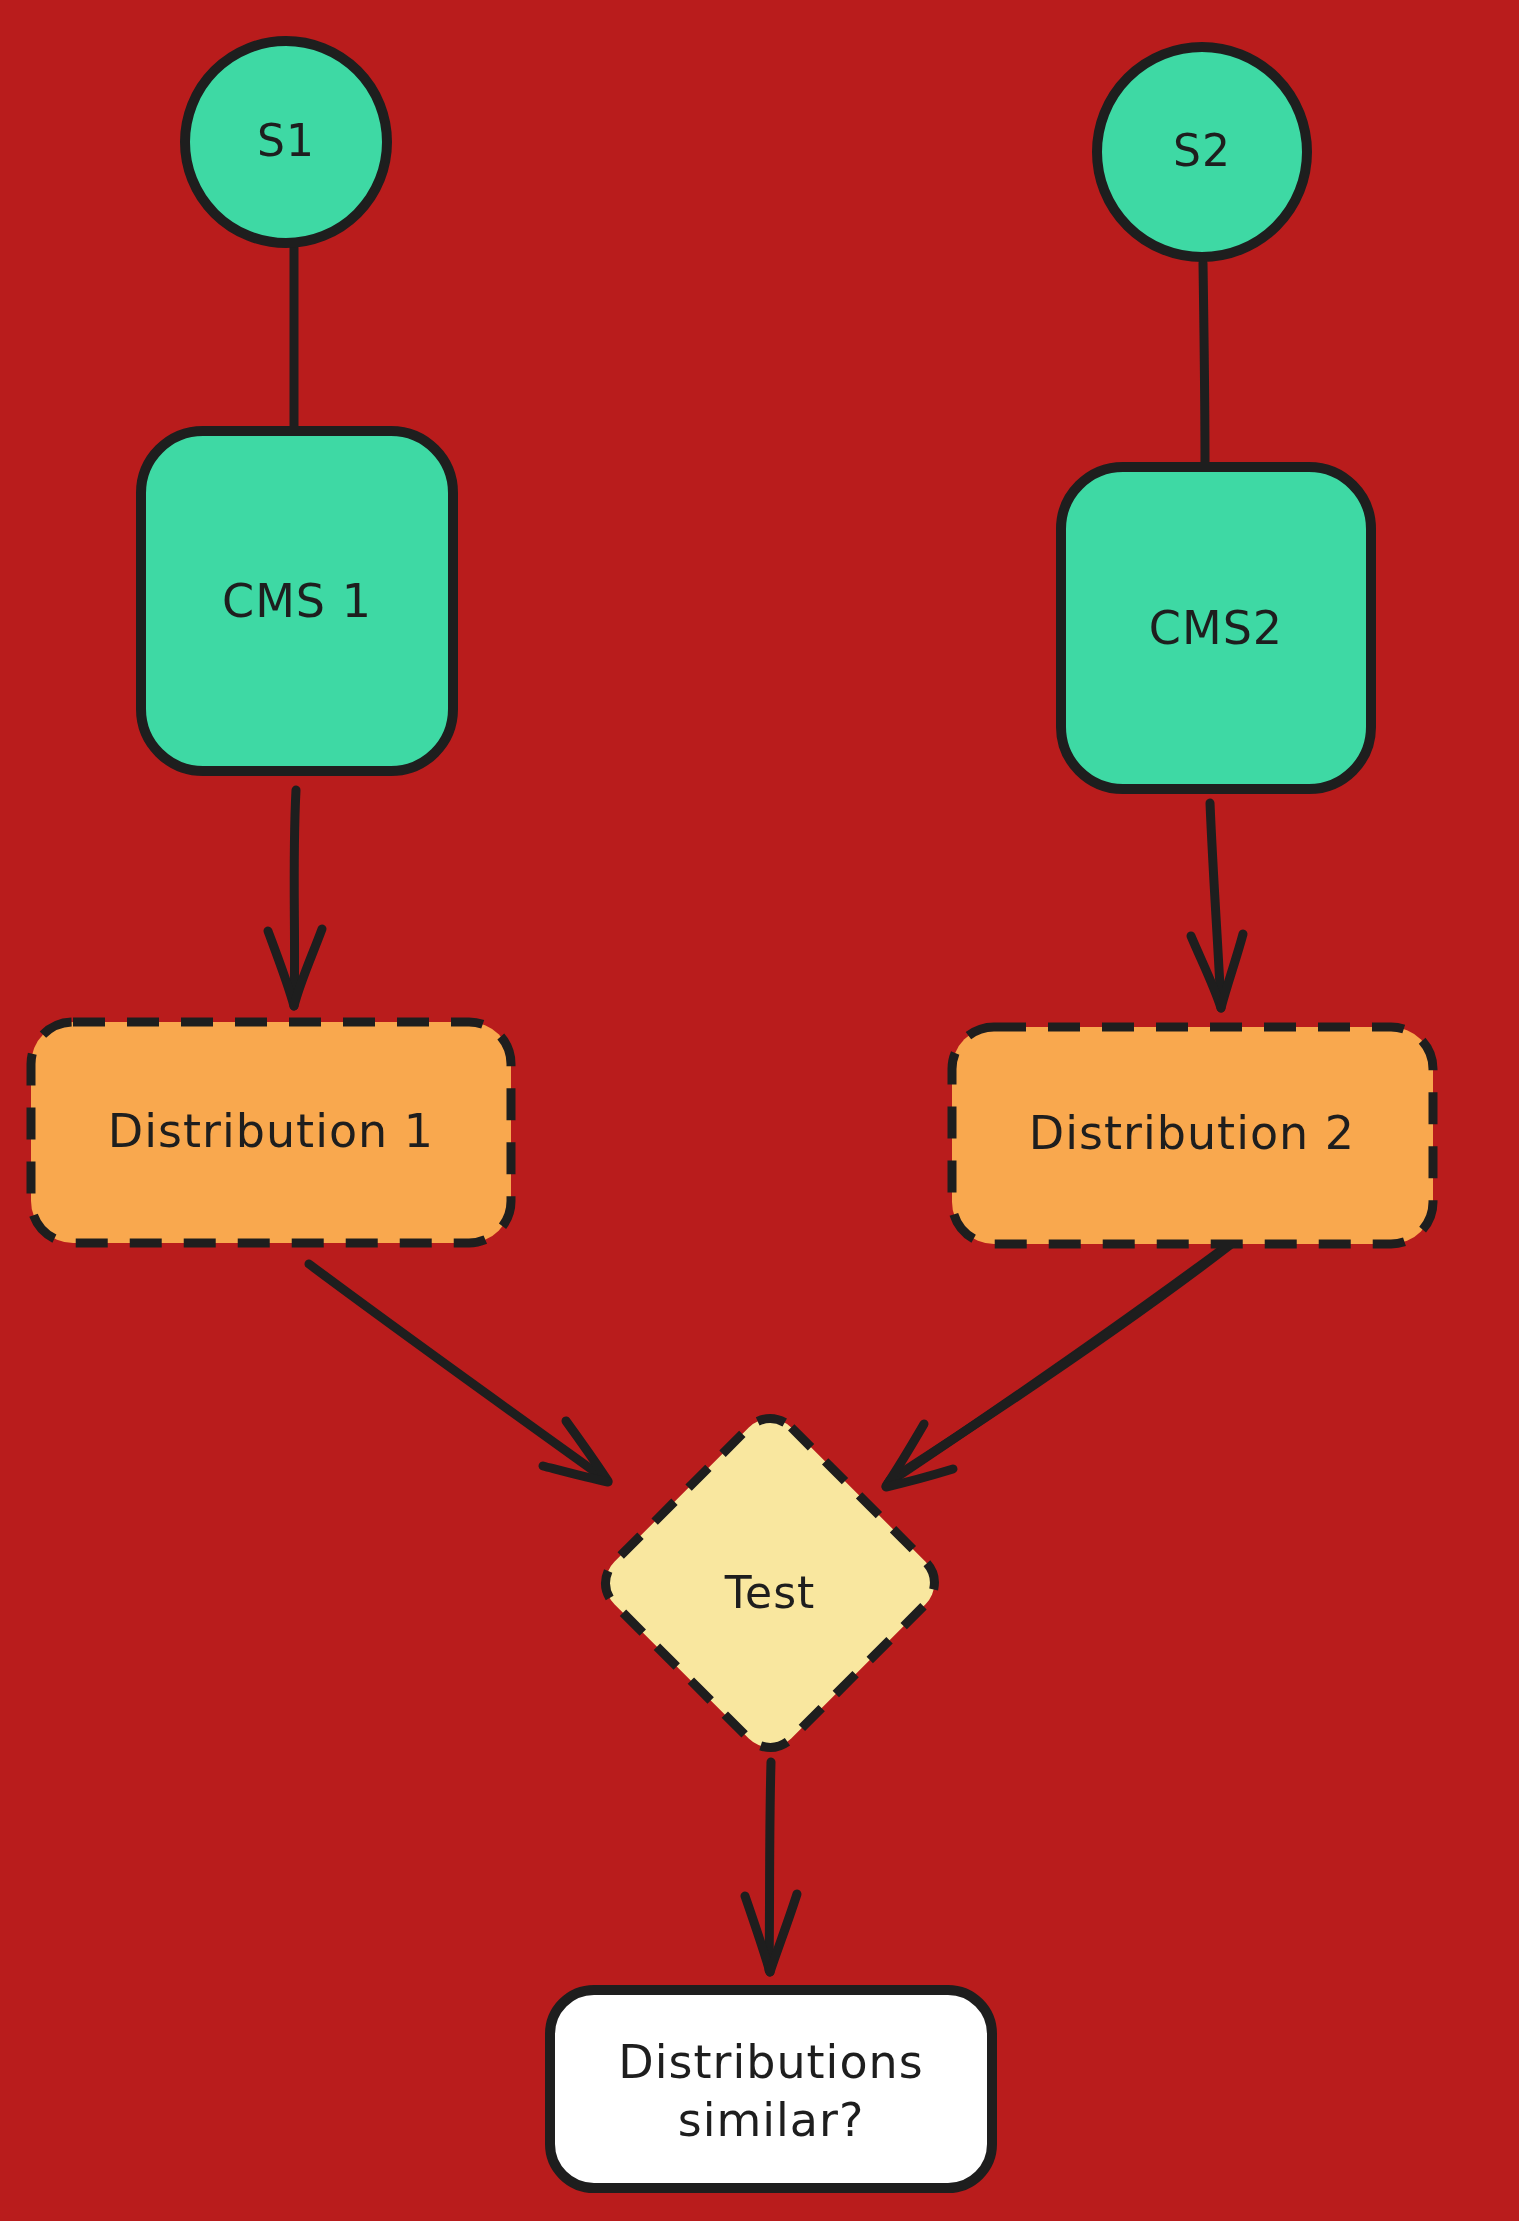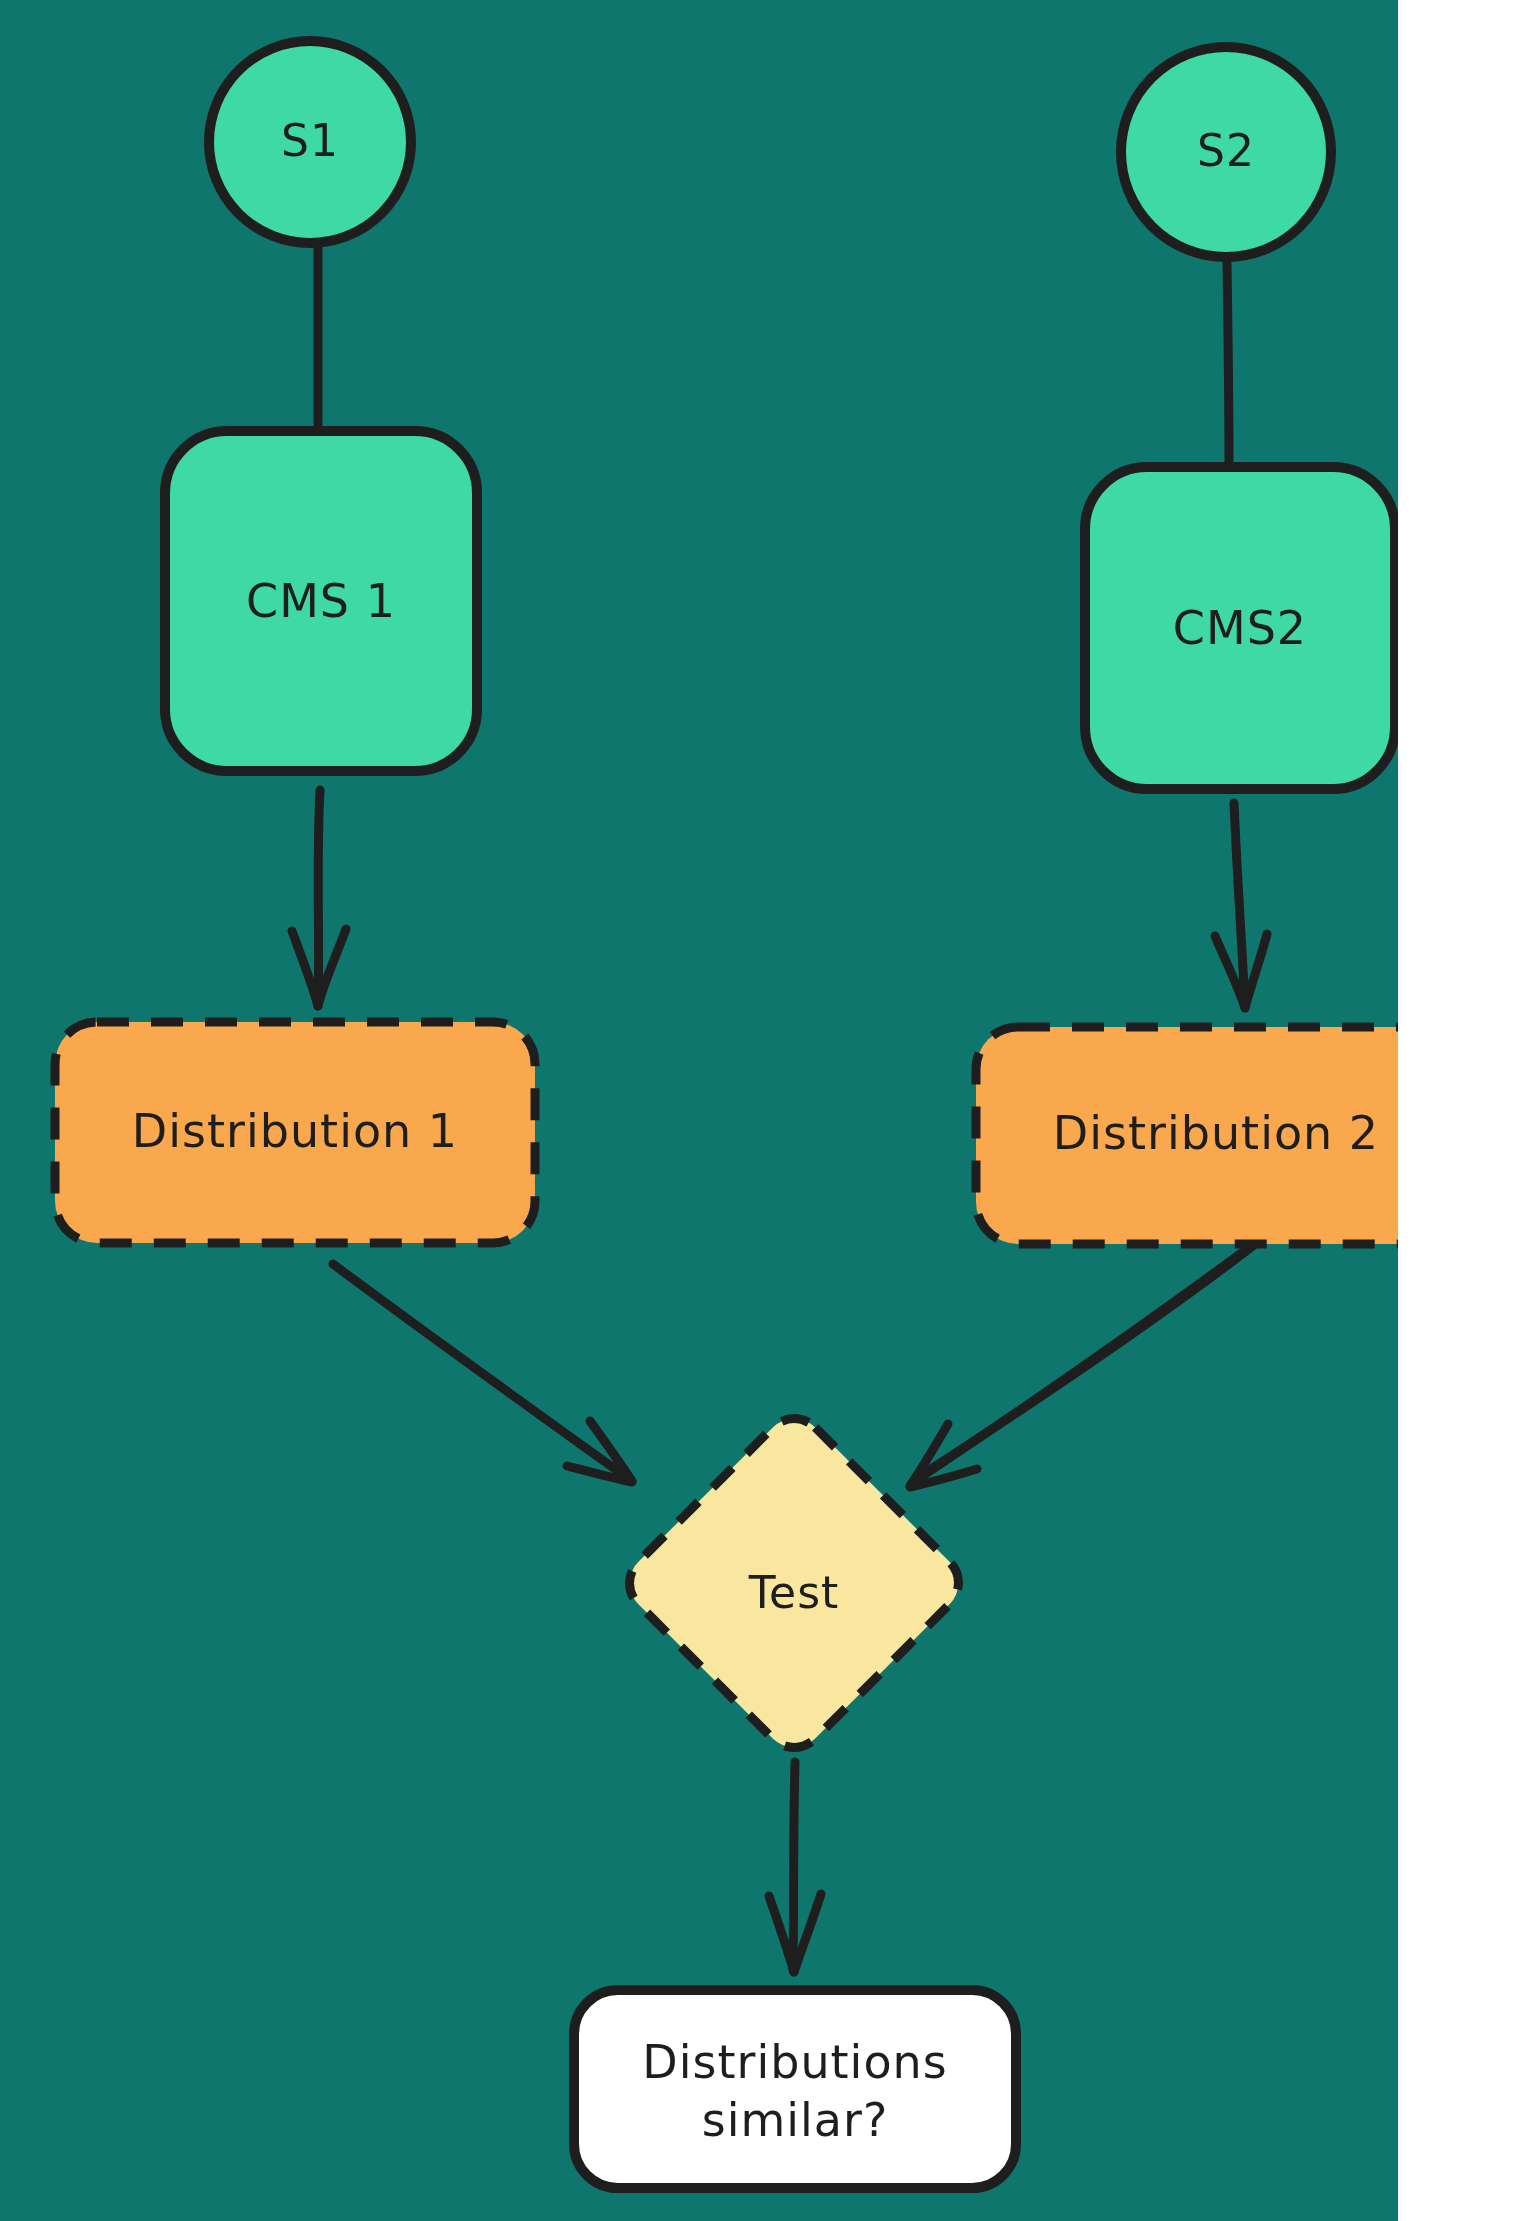--- a/index.html
+++ b/index.html
@@ -2,25 +2,24 @@
 <html style="--ink: #1e1e1e;"><head>
 <meta charset="utf-8">
 <style>
   html, body {
     margin: 0;
     padding: 0;
     background: #ffffff;
   }
   .canvas {
     position: relative;
-    width: 1374px;
+    width: 1519px;
     height: 2221px;
-    background: #0f766e;
+    background: #b91c1c;
     overflow: hidden;
-    padding-left: 24px;
   }
   svg.diagram {
     display: block;
     width: 1519px;
     height: 2221px;
   }
   .shape {
     stroke: var(--ink, #1e1e1e);
     stroke-width: 10;
   }

